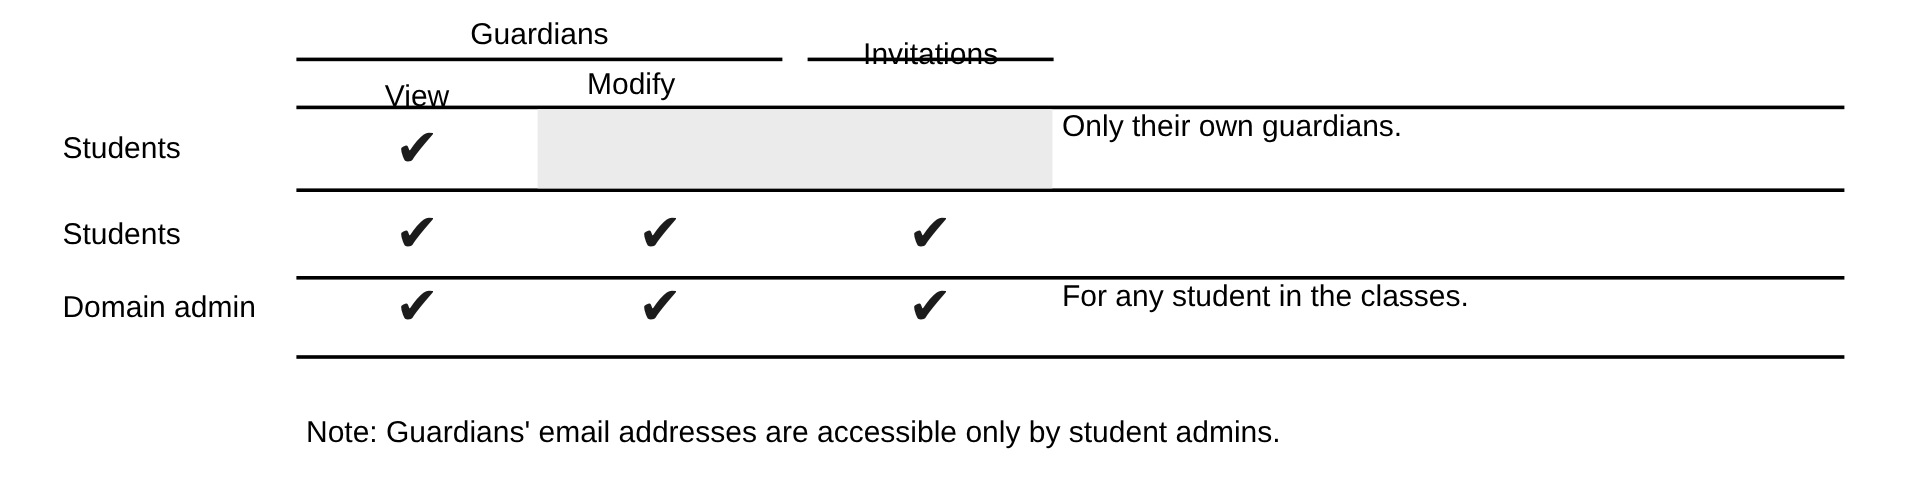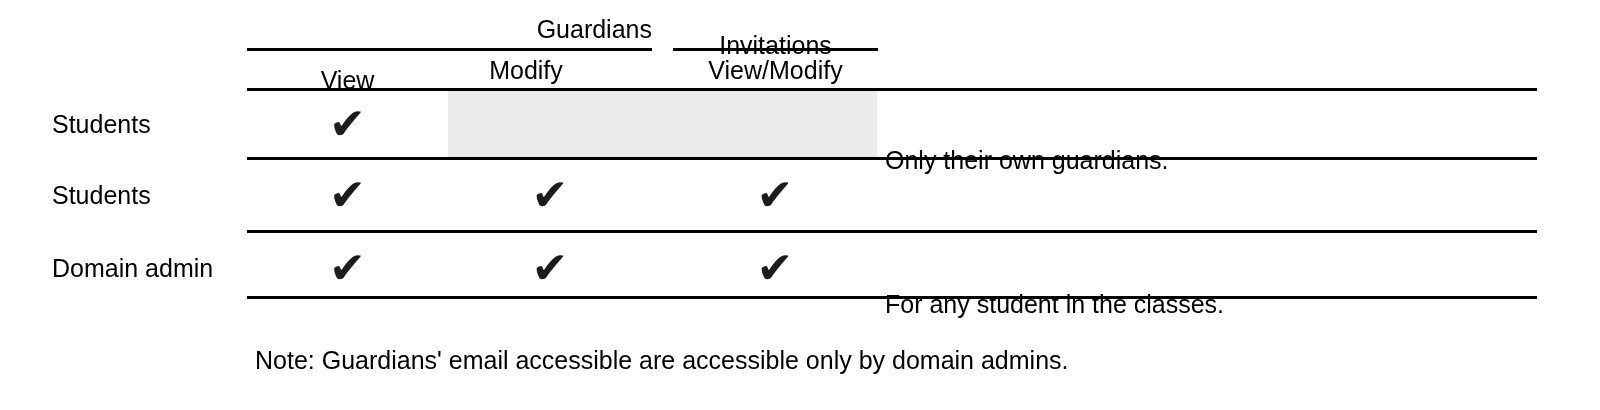--- a/index.html
+++ b/index.html
@@ -56,22 +56,20 @@
     line-height: 44px;
     color: #1c1c1c;
   }
   .note-cell {
     position: absolute;
     left: 885px;
     width: 670px;
     top: 0;
     height: 100%;
     display: flex;
-    align-items: center;
-    margin-top: 36px;
   }
   .note-text {
     font-size: 25px;
     line-height: 29px;
     white-space: normal;
   }
   .disabled-region {
     position: absolute;
     left: 448px;
     top: 91px;
@@ -86,29 +84,28 @@
     font-size: 25px;
     line-height: 26px;
     white-space: nowrap;
   }
 </style>
 </head>
 <body>
 
 <div class="screen">
 
-  <div class="abs txt center" style="left:247px; top:16px; width:405px;text-align:right;">Guardians</div>
+  <div class="abs txt center" style="left:247px; top:16px; width:405px;">Guardians</div>
   <div class="abs txt center" style="left:673px; top:32px; width:205px;">Invitations</div>
 
   <div class="rule" style="left:247px; top:48px; width:405px;"></div>
   <div class="rule" style="left:673px; top:48px; width:205px;"></div>
 
   <div class="abs txt center" style="left:247px; top:67px; width:201px;">View</div>
   <div class="abs txt center" style="left:424px; top:57px; width:204px;">Modify</div>
-  <div class="abs txt center" style="left:673px; top:57px; width:205px;">View/Modify</div>
 
   <div class="rule" style="left:247px; top:88px; width:1290px;"></div>
   <div class="rule" style="left:247px; top:157px; width:1290px;"></div>
   <div class="rule" style="left:247px; top:230px; width:1290px;"></div>
   <div class="rule" style="left:247px; top:296px; width:1290px;"></div>
 
   <div class="disabled-region"></div>
 
   <div class="row" style="top:91px; height:66px;">
     <div class="row-label txt">Students</div>
@@ -132,31 +129,31 @@
       <span class="check">✔</span>
     </div>
     <div class="cell" style="left:448px; width:204px;">
       <span class="check">✔</span>
     </div>
     <div class="cell" style="left:673px; width:204px;">
       <span class="check">✔</span>
     </div>
   </div>
 
-  <div class="row" style="top:245px; height:46px;">
+  <div class="row" style="top:233px; height:46px;">
     <div class="row-label txt">Domain admin</div>
     <div class="cell" style="left:247px; width:201px;">
       <span class="check">✔</span>
     </div>
     <div class="cell" style="left:448px; width:204px;">
       <span class="check">✔</span>
     </div>
     <div class="cell" style="left:673px; width:204px;">
       <span class="check">✔</span>
     </div>
     <div class="note-cell">
       <span class="note-text">For any student in the classes.</span>
     </div>
   </div>
 
-  <div class="footnote">Note: Guardians' email accessible are accessible only by domain admins.</div>
+  <div class="footnote">Note: Guardians' email addresses are accessible only by student admins.</div>
 
 </div>
 
 </body></html>

